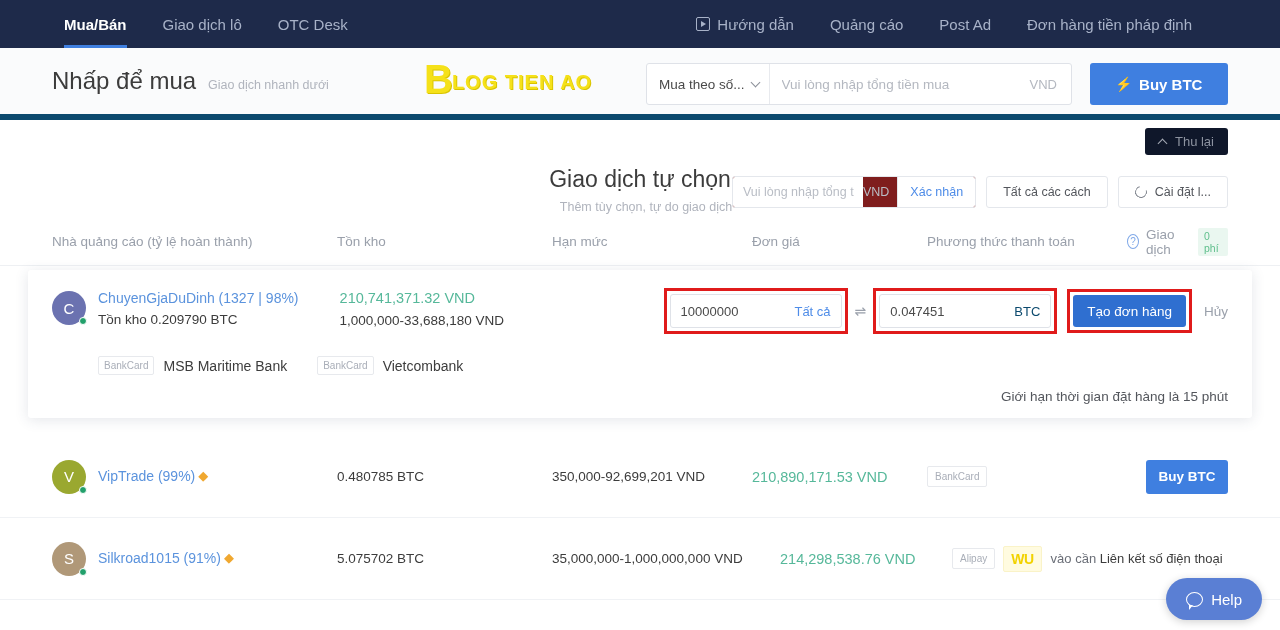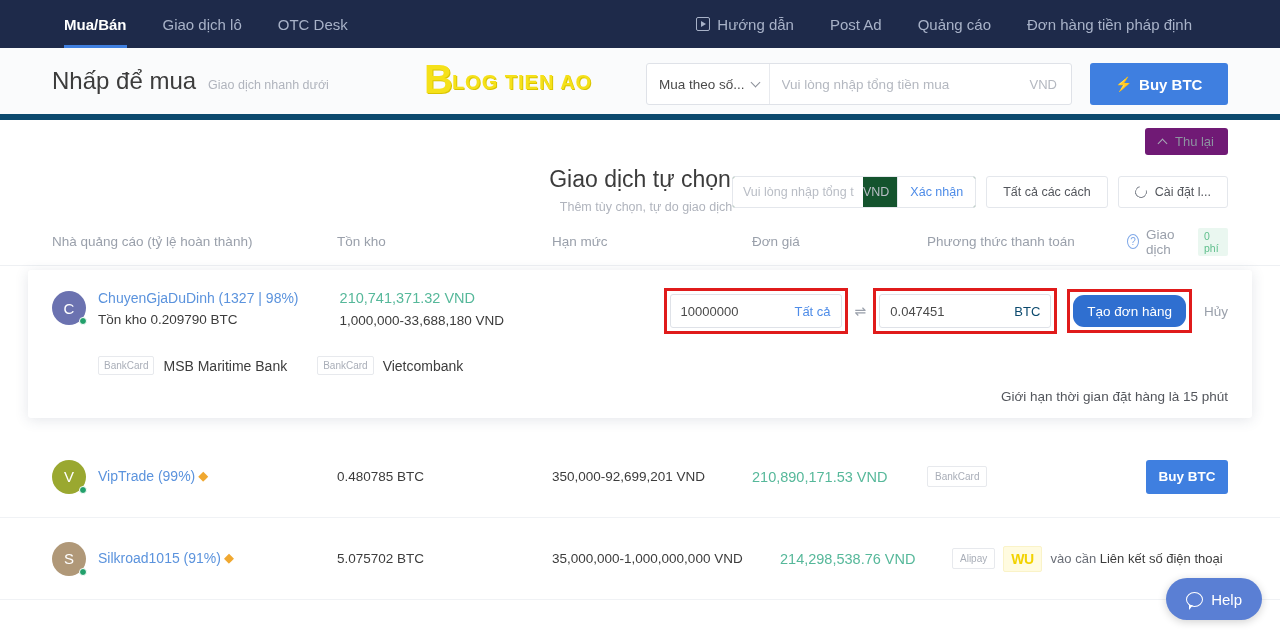--- a/index.html
+++ b/index.html
@@ -167,21 +167,21 @@
   .bolt { margin-right: 6px; font-size: 14px; }
 
   
   .thulai-row {
     height: 46px;
     position: relative;
   }
   .thulai {
     position: absolute;
     right: 52px; top: 8px;
-    background: #701a75;
+    background: #0f172a;
     border-radius: 3px;
     padding: 6px 14px;
     font-size: 13px;
     color: #8d93a0;
     display: flex;
     align-items: center;
     cursor: pointer;
   }
   .caret-up {
     display: inline-block;
@@ -209,21 +209,21 @@
     right: 52px; top: 10px;
     display: flex;
     align-items: center;
   }
   .confirm-group {
     display: flex;
     align-items: center;
     height: 32px;
     border: 1px solid #e4e7ec;
     border-radius: 3px;
-    background: #14532d;
+    background: #7f1d1d;
     overflow: hidden;
   }
   .confirm-input {
     border: 0; outline: 0;
     height: 100%;
     width: 130px;
     padding: 0 2px 0 10px;
     font-size: 12.5px;
     color: #4a4a4a;
     font-family: "Liberation Sans", sans-serif;
@@ -368,21 +368,21 @@
     font-size: 14px;
     margin: 0 7px;
   }
   .btn-create {
     background: #2f6fd0;
     color: #fff;
     border: 0;
     height: 32px;
     padding: 0 14px;
     font-size: 13.5px;
-    border-radius: 11px;
+    border-radius: 3px;
     cursor: pointer;
     white-space: nowrap;
     font-family: "Liberation Sans", sans-serif;
   }
   .huy { font-size: 13.5px; color: #9aa0ab; margin-left: 12px; cursor: pointer; }
 
   .pay-row { display: flex; align-items: center; margin: 22px 0 0 46px; }
   .bankcard-tag {
     border: 1px solid #e7e9ed;
     color: #a9aeb8;
@@ -498,24 +498,24 @@
     <div class="nav-item">
       <span>OTC Desk</span>
     </div>
   </div>
   <div class="nav-right">
     <div class="nav-item">
       <span class="vicon"></span>
       <span>Hướng dẫn</span>
     </div>
     <div class="nav-item">
+      <span>Quảng cáo</span>
+    </div>
+    <div class="nav-item">
       <span>Post Ad</span>
-    </div>
-    <div class="nav-item">
-      <span>Quảng cáo</span>
     </div>
     <div class="nav-item">
       <span>Đơn hàng tiền pháp định</span>
     </div>
   </div>
 </div>
 
 <div class="quickbar">
   <div class="qb-title">Nhấp để mua</div>
   <div class="qb-sub">Giao dịch nhanh dưới</div>

